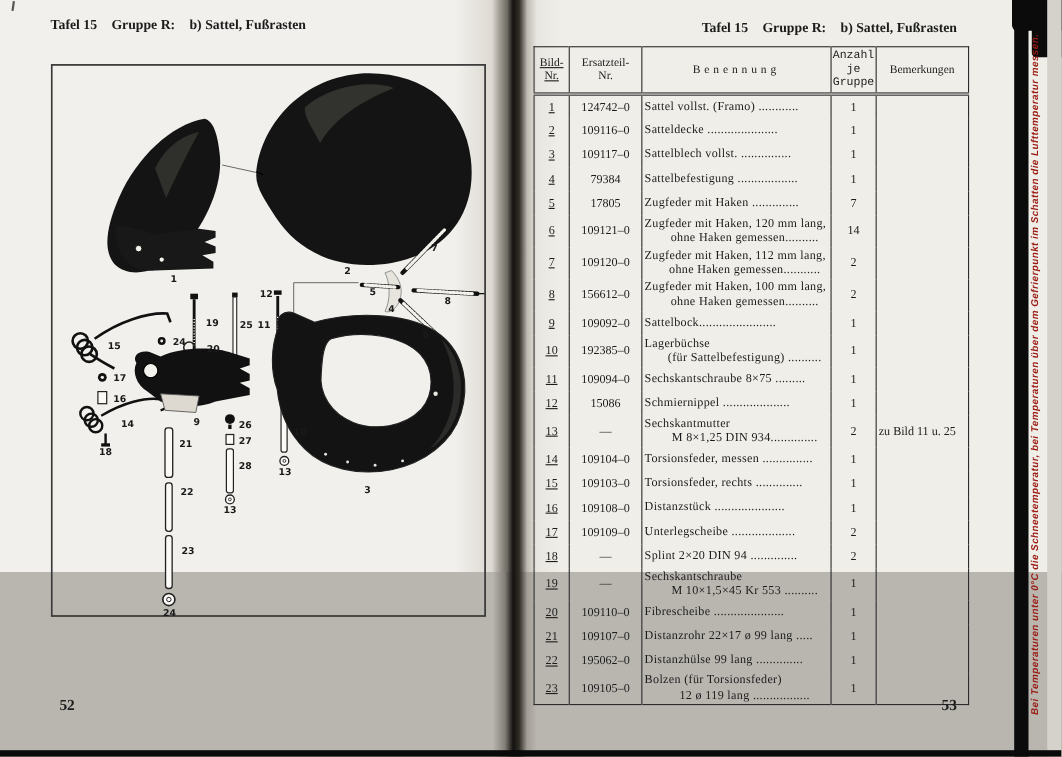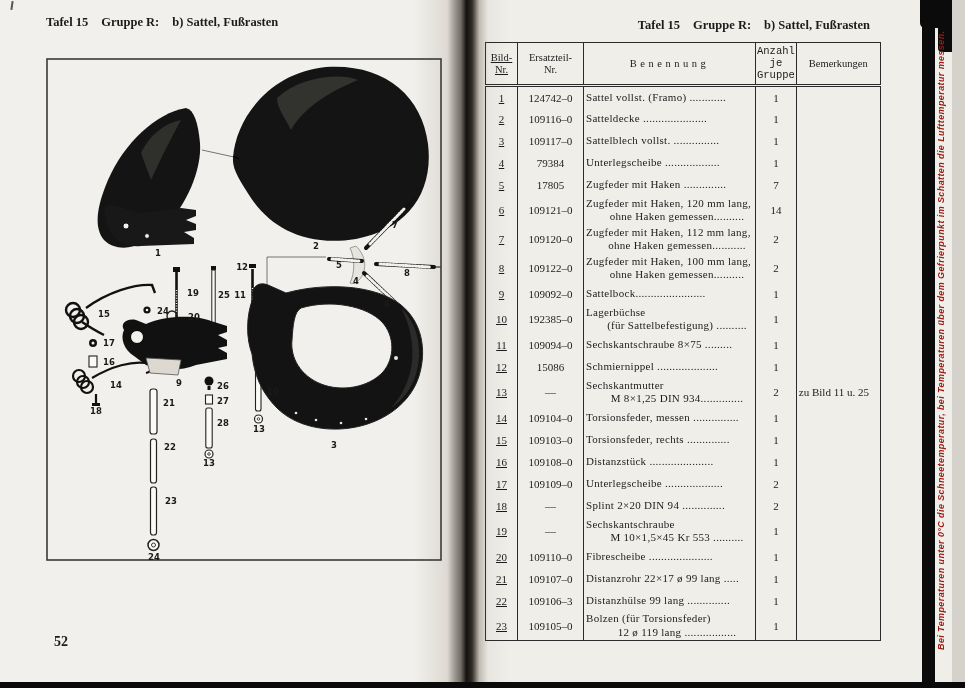--- a/index.html
+++ b/index.html
@@ -1,21 +1,21 @@
 <!DOCTYPE html>
 <html><head>
 <meta charset="utf-8">
 <style>
   html,body{margin:0;padding:0;}
   body{
     width:965px;height:688px;position:relative;overflow:hidden;
     background:#b9b6b0;
     font-family:"Liberation Serif",serif;color:#1c1c1c;
   }
-  .page{position:absolute;top:0;height:688px;}
+  .page{position:absolute;top:0;height:520px;}
   .left-page{
     left:0;width:460px;
     background:linear-gradient(90deg,#f1f0ec 0,#f1f0ec 90%,#dedad3 97%,#b0aba2 100%);
   }
   .right-page{
     left:460px;width:505px;
     background:linear-gradient(90deg,#cac6bf 0,#e5e3dd 4%,#efeee9 10%,#efeee9 100%);
   }
   .gutter{
     position:absolute;left:448px;top:0;width:40px;height:688px;
@@ -304,21 +304,21 @@
           <td class="cell-name">
             <div class="name-line">Sattelblech vollst. ...............</div>
           </td>
           <td class="cell-anz">1</td>
           <td class="cell-bem"></td>
         </tr>
         <tr>
           <td class="cell-bild">4</td>
           <td class="cell-nr">79384</td>
           <td class="cell-name">
-            <div class="name-line">Unterlegscheibe ..................</div>
+            <div class="name-line">Sattelbefestigung ..................</div>
           </td>
           <td class="cell-anz">1</td>
           <td class="cell-bem"></td>
         </tr>
         <tr>
           <td class="cell-bild">5</td>
           <td class="cell-nr">17805</td>
           <td class="cell-name">
             <div class="name-line">Zugfeder mit Haken ..............</div>
           </td>
@@ -340,21 +340,21 @@
           <td class="cell-nr">109120–0</td>
           <td class="cell-name">
             <div class="name-line">Zugfeder mit Haken, 112 mm lang,</div>
             <div class="name-line line2">ohne Haken gemessen...........</div>
           </td>
           <td class="cell-anz">2</td>
           <td class="cell-bem"></td>
         </tr>
         <tr class="tall">
           <td class="cell-bild">8</td>
-          <td class="cell-nr">109122–0</td>
+          <td class="cell-nr">156612–0</td>
           <td class="cell-name">
             <div class="name-line">Zugfeder mit Haken, 100 mm lang,</div>
             <div class="name-line line2">ohne Haken gemessen..........</div>
           </td>
           <td class="cell-anz">2</td>
           <td class="cell-bem"></td>
         </tr>
         <tr>
           <td class="cell-bild">9</td>
           <td class="cell-nr">109092–0</td>
@@ -470,40 +470,41 @@
           <td class="cell-bild">21</td>
           <td class="cell-nr">109107–0</td>
           <td class="cell-name">
             <div class="name-line">Distanzrohr 22×17 ø 99 lang .....</div>
           </td>
           <td class="cell-anz">1</td>
           <td class="cell-bem"></td>
         </tr>
         <tr>
           <td class="cell-bild">22</td>
-          <td class="cell-nr">109106–3</td>
+          <td class="cell-nr">195062–0</td>
           <td class="cell-name">
             <div class="name-line">Distanzhülse 99 lang ..............</div>
           </td>
           <td class="cell-anz">1</td>
           <td class="cell-bem"></td>
         </tr>
         <tr class="tall">
           <td class="cell-bild">23</td>
           <td class="cell-nr">109105–0</td>
           <td class="cell-name">
             <div class="name-line">Bolzen (für Torsionsfeder)</div>
             <div class="name-line line2">12 ø 119 lang .................</div>
           </td>
           <td class="cell-anz">1</td>
           <td class="cell-bem"></td>
         </tr>
       </tbody>
   </table>
 
+  <div class="page-number pn-right">53</div>
 </div>
 
 <div class="gutter"></div>
 <div class="edge-strip"></div>
 <div class="corner-blob1"></div>
 <div class="corner-blob2"></div>
 <div class="far-edge"></div>
 <div class="side-tab">Bei Temperaturen unter 0°C die Schneetemperatur, bei Temperaturen über dem Gefrierpunkt im Schatten die Lufttemperatur messen.</div>
 <div class="bottom-bar"></div>
 

